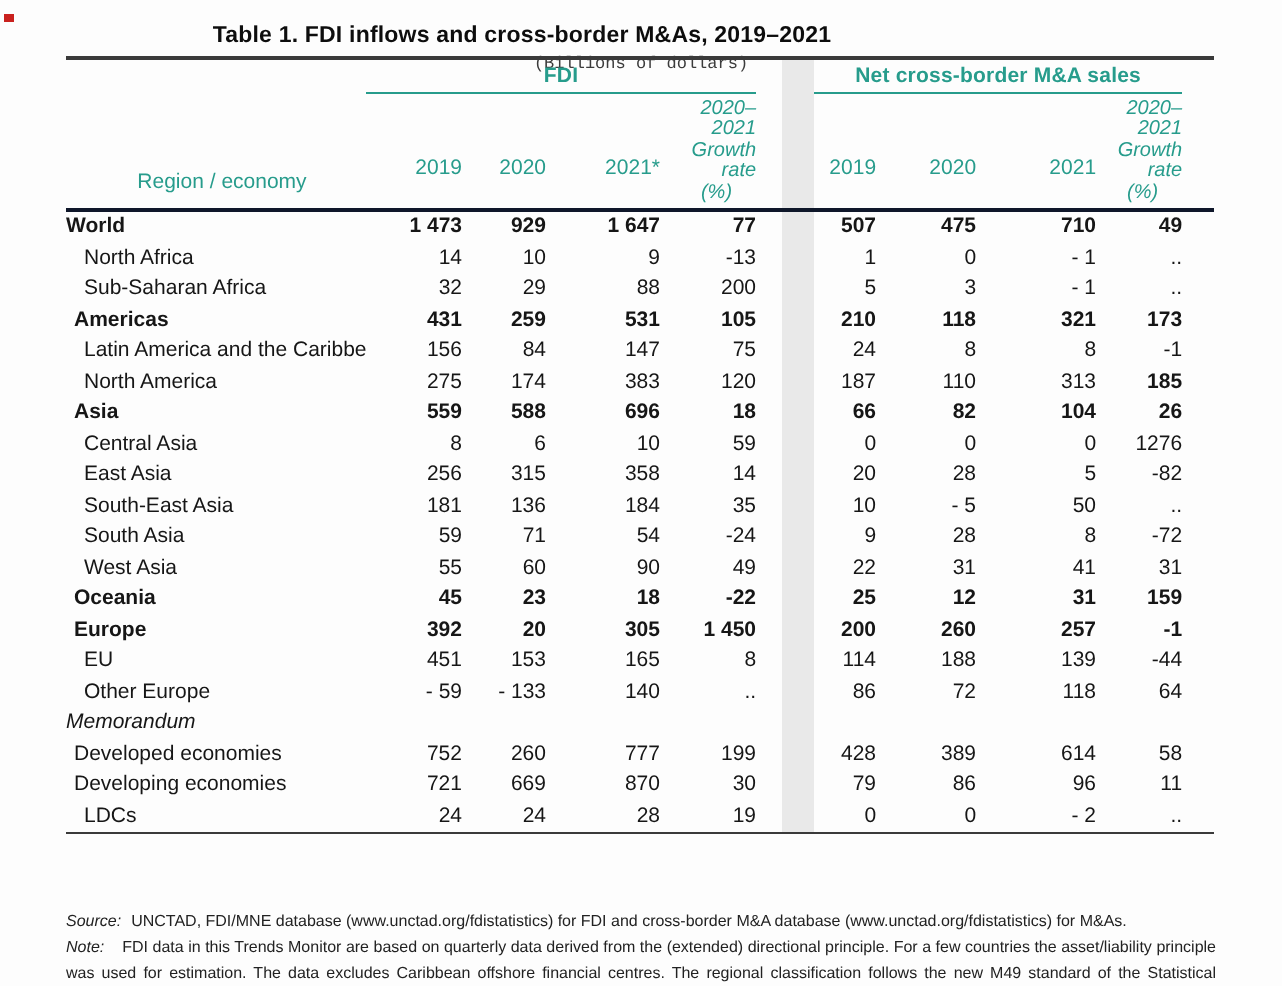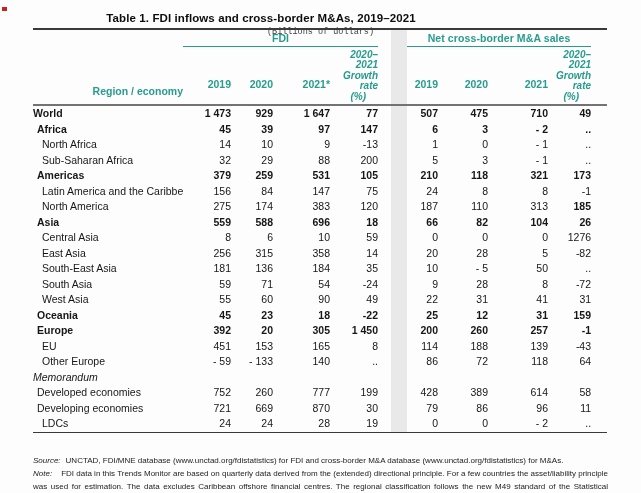--- a/index.html
+++ b/index.html
@@ -16,26 +16,26 @@
     position:absolute;left:33px;top:28px;width:574px;
     border-collapse:collapse;table-layout:fixed;
     border-top:2px solid #3a3a3a;border-bottom:1.5px solid #3a3a3a;
     font-size:10.5px;color:#161616;
   }
   td{padding:0;}
   .group-row td{height:16px;}
   .group{color:#279c8c;font-weight:700;text-align:center;vertical-align:middle;
     border-bottom:1.5px solid #279c8c;font-size:10.5px;letter-spacing:0.1px;}
   .years-row td{height:43px;vertical-align:bottom;}
-  .region-head{color:#279c8c;text-align:right;padding-left:6px;padding-bottom:7px;font-size:10.5px;}
+  .region-head{color:#279c8c;text-align:center;padding-left:6px;padding-bottom:7px;font-size:10.5px;}
   .yr{color:#279c8c;text-align:right;padding-bottom:14px;font-size:10.5px;}
   .gr{color:#279c8c;text-align:right;font-style:italic;font-size:10px;
     line-height:10.5px;padding-bottom:2px;}
   .gr .pct{padding-right:12px;}
-  .years-row td{border-bottom:2px solid #737373;font-weight:bold;}
+  .years-row td{border-bottom:2px solid #0f172a;}
   .gap{background:linear-gradient(90deg,rgba(0,0,0,0) 0 13px,#e9e9e9 13px);}
   tbody td{height:15.5px;line-height:15.5px;white-space:nowrap;}
   tbody td.lbl{text-align:left;overflow:hidden;}
   tbody td.num{text-align:right;}
   .ind0{padding-left:0;}
   .ind1{padding-left:4px;}
   .ind2{padding-left:9px;}
   tr.bold td{font-weight:700;}
   tr.italic td{font-style:italic;}
   td.cell-bold{font-weight:700;}
@@ -106,33 +106,20 @@
           <td class="num">929</td>
           <td class="num">1 647</td>
           <td class="num">77</td>
           <td class="gap"></td>
           <td class="num">507</td>
           <td class="num">475</td>
           <td class="num">710</td>
           <td class="num">49</td>
           <td></td>
         </tr>
-        <tr class="bold">
-          <td class="lbl ind1">Africa</td>
-          <td class="num">45</td>
-          <td class="num">39</td>
-          <td class="num">97</td>
-          <td class="num">147</td>
-          <td class="gap"></td>
-          <td class="num">6</td>
-          <td class="num">3</td>
-          <td class="num">- 2</td>
-          <td class="num">..</td>
-          <td></td>
-        </tr>
         <tr>
           <td class="lbl ind2">North Africa</td>
           <td class="num">14</td>
           <td class="num">10</td>
           <td class="num">9</td>
           <td class="num">-13</td>
           <td class="gap"></td>
           <td class="num">1</td>
           <td class="num">0</td>
           <td class="num">- 1</td>
@@ -147,21 +134,21 @@
           <td class="num">200</td>
           <td class="gap"></td>
           <td class="num">5</td>
           <td class="num">3</td>
           <td class="num">- 1</td>
           <td class="num">..</td>
           <td></td>
         </tr>
         <tr class="bold">
           <td class="lbl ind1">Americas</td>
-          <td class="num">379</td>
+          <td class="num">431</td>
           <td class="num">259</td>
           <td class="num">531</td>
           <td class="num">105</td>
           <td class="gap"></td>
           <td class="num">210</td>
           <td class="num">118</td>
           <td class="num">321</td>
           <td class="num">173</td>
           <td></td>
         </tr>
@@ -298,21 +285,21 @@
         <tr>
           <td class="lbl ind2">EU</td>
           <td class="num">451</td>
           <td class="num">153</td>
           <td class="num">165</td>
           <td class="num">8</td>
           <td class="gap"></td>
           <td class="num">114</td>
           <td class="num">188</td>
           <td class="num">139</td>
-          <td class="num">-43</td>
+          <td class="num">-44</td>
           <td></td>
         </tr>
         <tr>
           <td class="lbl ind2">Other Europe</td>
           <td class="num">- 59</td>
           <td class="num">- 133</td>
           <td class="num">140</td>
           <td class="num">..</td>
           <td class="gap"></td>
           <td class="num">86</td>

